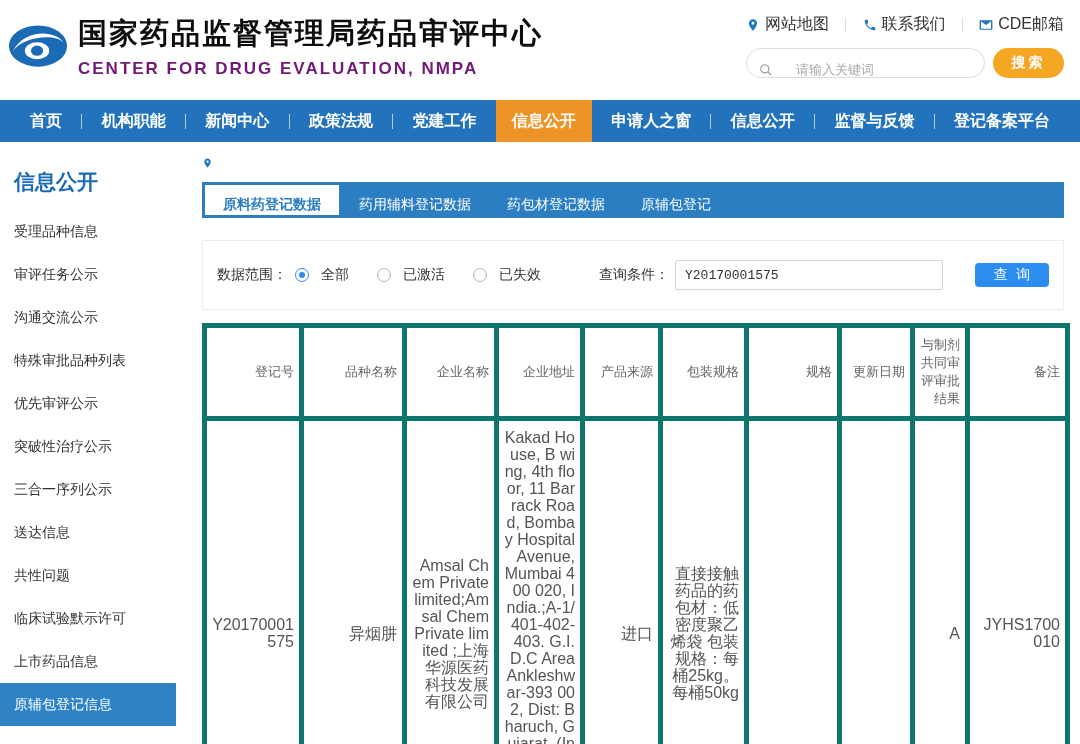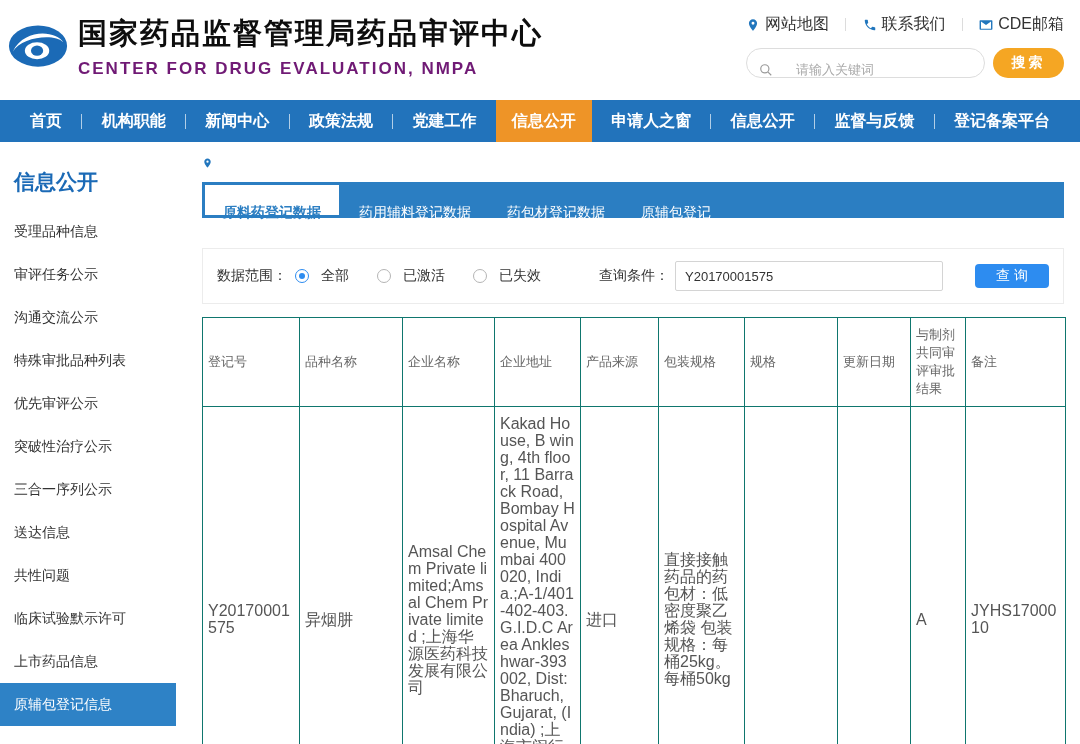--- a/index.html
+++ b/index.html
@@ -35,36 +35,36 @@
   .sidebar { width:176px; flex:none; padding-top:12px; background:#fff; }
   .sidebar-title { font-size:21px; font-weight:700; color:#1b6ab6; padding:14px 0 14px 14px; }
   .side-item { font-size:14px; color:#333; height:43px; line-height:43px; padding:0 14px; cursor:pointer; white-space:nowrap; }
   .side-item.active { background:#2e82c6; color:#fff; }
 
   .main { flex:1; min-width:0; padding:12px 16px 0 26px; }
   .breadcrumb { display:flex; align-items:center; gap:6px; font-size:13px; color:#333; margin:2px 0 12px; }
   .breadcrumb svg { width:11px; height:14px; fill:#2176bd; }
 
   .tabs { background:#2b7ec2; height:36px; display:flex; align-items:stretch; }
-  .tab { color:#fff; font-size:14px; line-height:36px; padding:12px 18px; cursor:pointer; white-space:nowrap; }
+  .tab { color:#fff; font-size:14px; line-height:36px; padding:4px 18px; cursor:pointer; white-space:nowrap; }
   .tab.active { background:#fff; color:#2b7ec2; font-weight:700; margin:3px 2px 3px 3px; line-height:30px; }
 
-  .filter-bar { margin-top:30px; border:1px solid #ececec; padding:12px 14px; display:flex; align-items:center; }
+  .filter-bar { margin-top:22px; border:1px solid #ececec; padding:19px 14px; display:flex; align-items:center;font-family:Liberation Mono, monospace; }
   .filter-label { font-size:14px; color:#333; white-space:nowrap; }
   .radio-group { display:flex; gap:28px; margin-left:8px; }
   .radio { display:flex; align-items:center; gap:12px; font-size:14px; color:#333; cursor:pointer; }
   .radio-dot { width:14px; height:14px; border-radius:50%; border:1px solid #b5b5b5; background:#fff; position:relative; }
   .radio.checked .radio-dot { border-color:#2d8cf0; }
   .radio.checked .radio-dot::after { content:""; position:absolute; left:3px; top:3px; right:3px; bottom:3px; border-radius:50%; background:#2d8cf0; }
   .query-label { margin-left:58px; }
   .query-input { width:268px; height:30px; border:1px solid #d4d4d4; border-radius:2px; padding:0 9px; font-size:13px; color:#333; margin-left:6px; outline:none; font-family:inherit; }
   .query-btn { margin-left:auto; width:74px; height:24px; background:#2d8cf0; color:#fff; border:none; border-radius:4px; font-size:14px; cursor:pointer; font-family:inherit; }
 
   .data-table { margin-top:13px; width:100%; border-collapse:collapse; table-layout:fixed; }
-  .data-table th, .data-table td { border:1px solid #0f766e; text-align:left; vertical-align:middle; padding:8px 5px; }
+  .data-table th, .data-table td { border:5px solid #0f766e; text-align:right; vertical-align:middle; padding:8px 5px; }
   .data-table th { font-size:13px; color:#666; font-weight:400; height:56px; line-height:18px; background:#fff; }
   .data-table td { font-size:16px; color:#555; line-height:17px; word-break:break-all; }
 
   .pager { display:flex; align-items:center; gap:9px; margin-top:9px; font-size:13px; color:#555; }
   .pg-total { margin-right:2px; white-space:nowrap; }
   .pg-btn { height:28px; padding:0 11px; background:#f4f4f5; color:#bcc1ca; font-size:12px; border:none; border-radius:3px; cursor:pointer; font-family:inherit; }
   .pg-num { width:28px; height:28px; background:#2d7dd2; color:#fff; border-radius:3px; display:flex; align-items:center; justify-content:center; font-size:13px; cursor:pointer; }
   .pg-size { height:28px; border:1px solid #dcdfe6; border-radius:3px; display:flex; align-items:center; gap:8px; padding:0 9px; background:#fff; color:#606266; font-size:13px; cursor:pointer; white-space:nowrap; }
   .caret-down { width:0; height:0; border-left:4px solid transparent; border-right:4px solid transparent; border-top:5px solid #999; }
   .pg-refresh { width:17px; height:17px; cursor:pointer; display:flex; align-items:center; }

